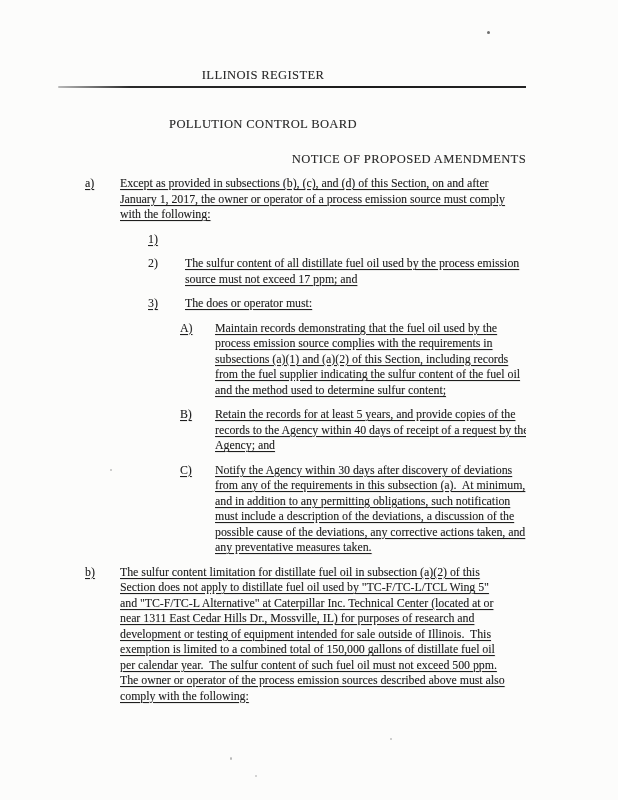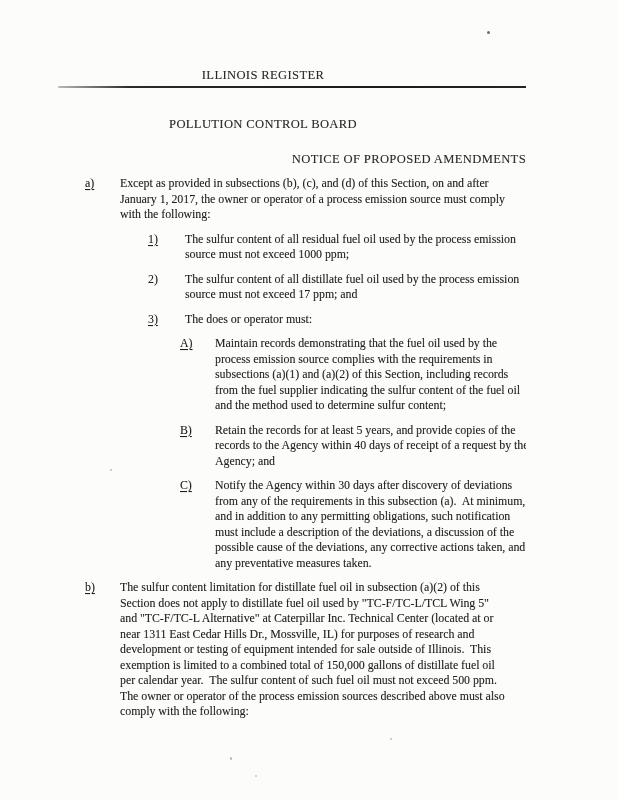--- a/index.html
+++ b/index.html
@@ -55,20 +55,21 @@
   .lbl {
     flex: 0 0 auto;
     text-decoration: underline;
     text-underline-offset: 2px;
     text-decoration-thickness: 0.9px;
   }
   .lbl.no-underline { text-decoration: none; }
   .txt {
     flex: 0 0 auto;
     white-space: pre;
+    text-decoration: underline;
     text-underline-offset: 2px;
     text-decoration-thickness: 0.9px;
   }
   .lvl-a .lbl { width: 35px; }
   .lvl-1 { margin-left: 63px; }
   .lvl-1 .lbl { width: 37px; }
   .lvl-3 { margin-left: 95px; }
   .lvl-3 .lbl { width: 35px; }
 
   
@@ -105,22 +106,20 @@
 
     <div class="item lvl-a">
       <span class="lbl">a)</span>
       <span class="txt">Except as provided in subsections (b), (c), and (d) of this Section, on and after
 January 1, 2017, the owner or operator of a process emission source must comply
 with the following:</span>
     </div>
 
     <div class="item lvl-1">
       <span class="lbl">1)</span>
-      <span class="txt">The sulfur content of all residual fuel oil used by the process emission
-source must not exceed 1000 ppm;</span>
     </div>
 
     <div class="item lvl-1">
       <span class="lbl no-underline">2)</span>
       <span class="txt">The sulfur content of all distillate fuel oil used by the process emission
 source must not exceed 17 ppm; and</span>
     </div>
 
     <div class="item lvl-1">
       <span class="lbl">3)</span>

